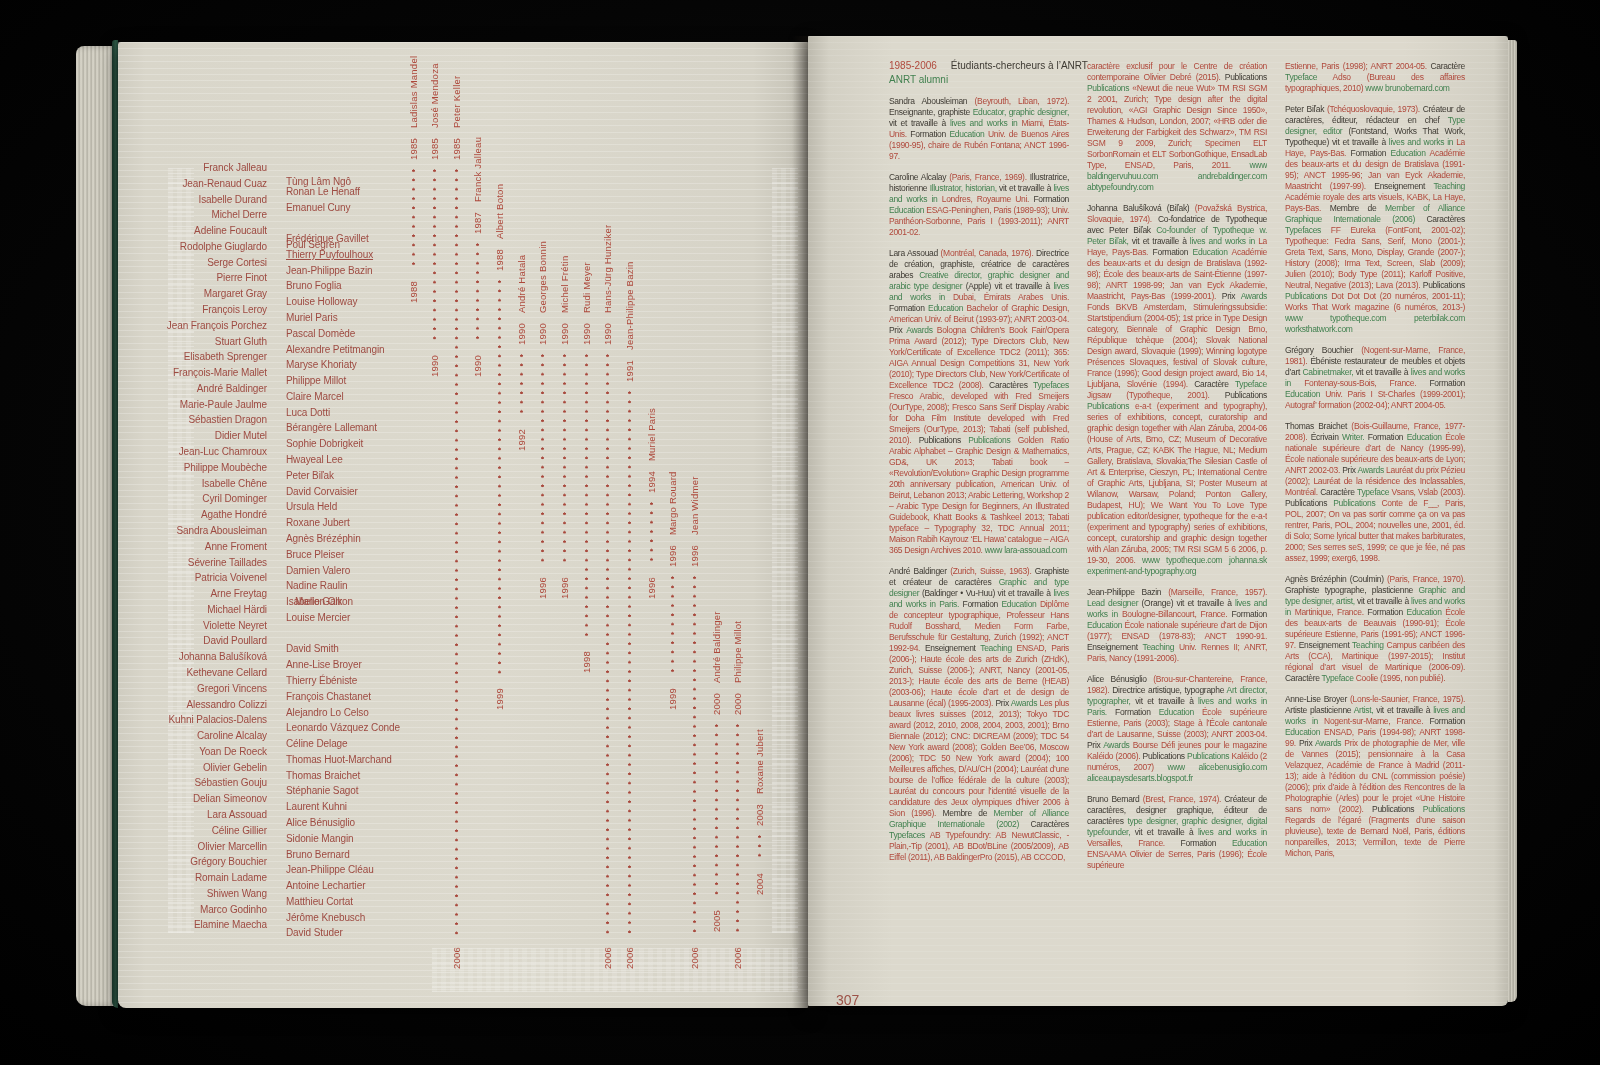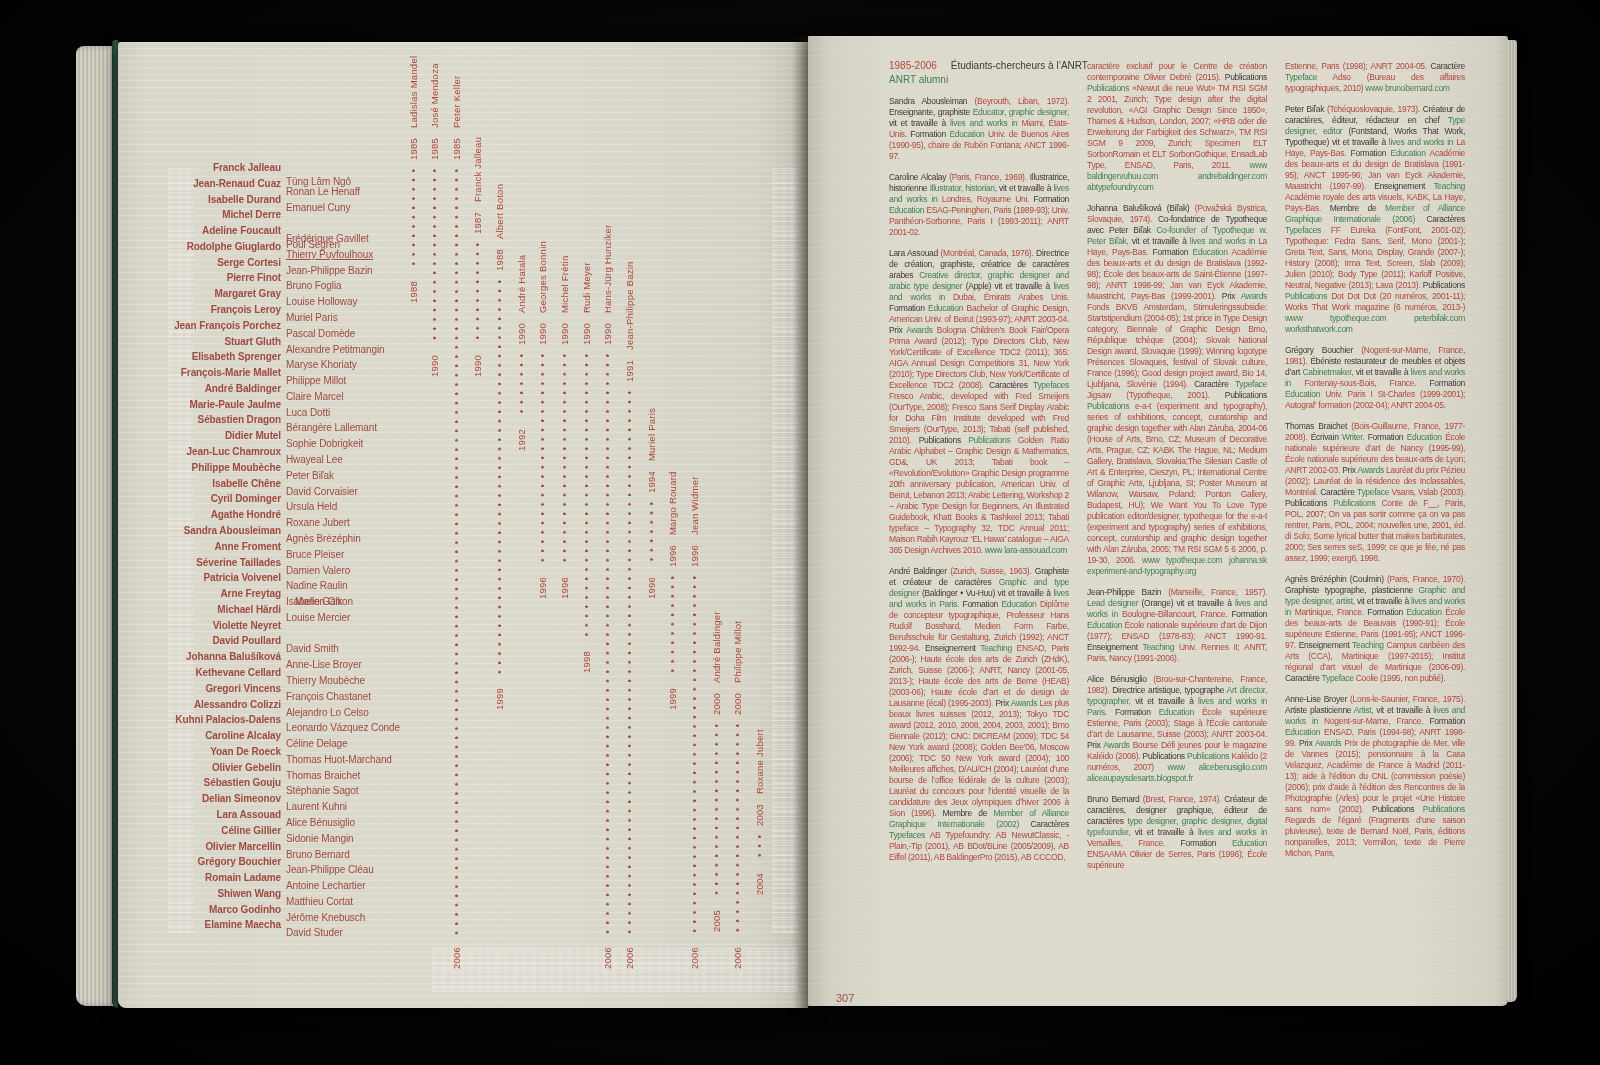--- a/index.html
+++ b/index.html
@@ -22,21 +22,21 @@
   .stack-right{position:absolute;left:1508px;top:40px;width:9px;height:962px;border-radius:0 3px 6px 0;
      background:repeating-linear-gradient(90deg,#cac7bb 0px,#d2cfc3 1px,#a3a094 2px,#beBBaf 3px);}
   .cover-edge{position:absolute;left:112px;top:40px;width:6px;height:968px;background:linear-gradient(90deg,#1d3a2e,#2e5a46 60%,#24483a);border-radius:3px 0 0 6px;}
   .gutter{position:absolute;left:792px;top:36px;width:30px;height:972px;pointer-events:none;
      background:linear-gradient(90deg, rgba(40,32,24,0) 0%, rgba(40,32,24,.28) 48%, rgba(40,32,24,.34) 55%, rgba(40,32,24,0) 100%);}
   .ghost{position:absolute;pointer-events:none;opacity:.5;
      background-image:repeating-linear-gradient(180deg, rgba(255,255,255,.55) 0 1.4px, rgba(0,0,0,0) 1.4px 4.8px),
                       repeating-linear-gradient(90deg, rgba(255,255,255,.25) 0 5px, rgba(0,0,0,0) 5px 9px);}
   
   .names-a,.names-b{position:absolute;top:0;height:100%;}
-  .names-a{left:150px;width:131px;font-weight:bold;}
+  .names-a{left:136px;width:131px;}
   .names-b{left:286px;width:200px;}
   .alumnus{position:absolute;font-size:10px;letter-spacing:-.1px;color:#9e4b42;white-space:nowrap;line-height:10px;}
   .names-a .alumnus{right:0;}
   .names-b .alumnus{left:0;}
   
   .tl-label{position:absolute;font-size:9.5px;color:#ad473a;white-space:nowrap;letter-spacing:.25px;
      transform:rotate(-90deg);transform-origin:0 0;line-height:9px;}
   .tl-dots{position:absolute;width:3px;
      background-image:radial-gradient(circle at 1.5px 1.7px, #a8473b 1.05px, rgba(168,71,59,0) 1.6px);
      background-size:3px 9.3px;background-repeat:repeat-y;}
@@ -45,21 +45,21 @@
   .rp-range{color:#b0493c;margin-right:14px;}
   .rp-title-fr{color:#3e3a33;}
   .rp-title-en{color:#41804f;}
   .biocol{position:absolute;width:180px;overflow:hidden;font-size:8.5px;line-height:11px;
      letter-spacing:-.3px;text-align:justify;}
   #biocol0{left:889px;top:96px;height:906px;}
   #biocol1{left:1087px;top:61px;height:941px;}
   #biocol2{left:1285px;top:61px;height:941px;}
   .bio-para{margin:0 0 10px 0;}
   .c-k{color:#3e3a33;} .c-g{color:#41804f;} .c-r{color:#b0493c;}
-  .pageno{position:absolute;left:836px;top:992px;font-size:11px;color:#9c5247;}
+  .pageno{position:absolute;left:836px;top:992px;font-size:14px;color:#9c5247;}
 </style>
 </head>
 <body>
 
 <div class="stage">
   <div class="stack-left"></div>
   <div class="cover-edge"></div>
 
   <div class="page page-left">
     <div class="texture"></div>
@@ -146,21 +146,21 @@
       <span class="alumnus" style="top: 518.16px;">Roxane Jubert</span>
       <span class="alumnus" style="top: 533.94px;">Agnès Brézéphin</span>
       <span class="alumnus" style="top: 549.72px;">Bruce Pleiser</span>
       <span class="alumnus" style="top: 565.5px;">Damien Valero</span>
       <span class="alumnus" style="top: 581.28px;">Nadine Raulin</span>
       <span class="alumnus" style="top: 597.06px;">Isabelle Garron</span>
       <span class="alumnus" style="top: 612.84px;">Louise Mercier</span>
       <span class="alumnus" style="top: 597px; margin-left: 9px;">Marion Olk</span>
       <span class="alumnus" style="top: 644.4px;">David Smith</span>
       <span class="alumnus" style="top: 660.18px;">Anne-Lise Broyer</span>
-      <span class="alumnus" style="top: 675.96px;">Thierry Moubèche</span>
+      <span class="alumnus" style="top: 675.96px;">Thierry Ébéniste</span>
       <span class="alumnus" style="top: 691.74px;">François Chastanet</span>
       <span class="alumnus" style="top: 707.52px;">Alejandro Lo Celso</span>
       <span class="alumnus" style="top: 723.3px;">Leonardo Vázquez Conde</span>
       <span class="alumnus" style="top: 739.08px;">Céline Delage</span>
       <span class="alumnus" style="top: 754.86px;">Thomas Huot-Marchand</span>
       <span class="alumnus" style="top: 770.64px;">Thomas Braichet</span>
       <span class="alumnus" style="top: 786.42px;">Stéphanie Sagot</span>
       <span class="alumnus" style="top: 802.2px;">Laurent Kuhni</span>
       <span class="alumnus" style="top: 817.98px;">Alice Bénusiglio</span>
       <span class="alumnus" style="top: 833.76px;">Sidonie Mangin</span>

